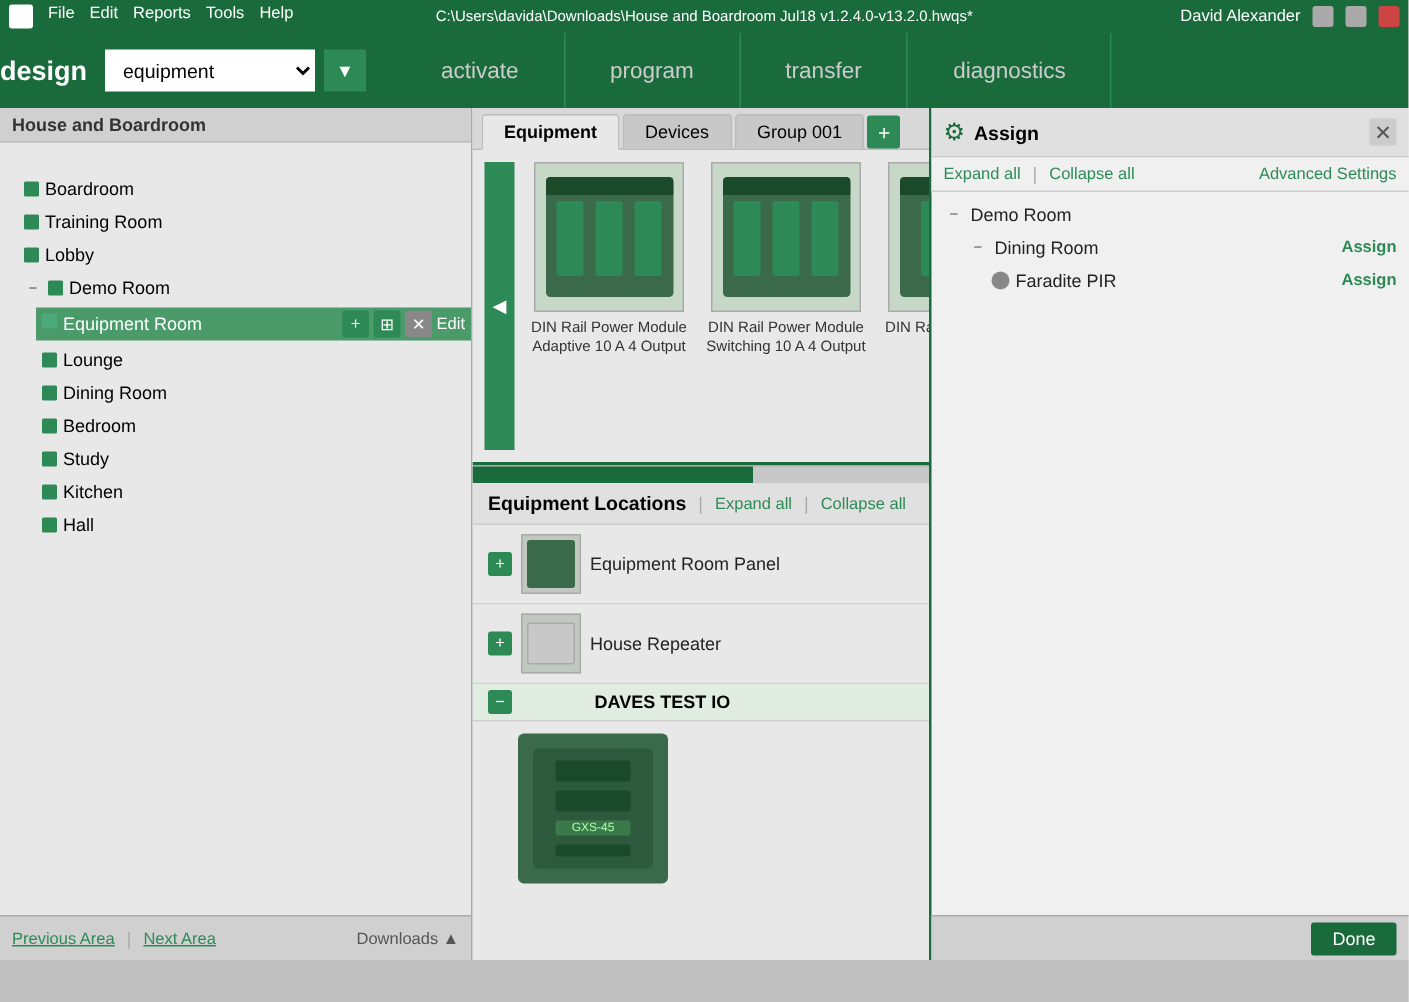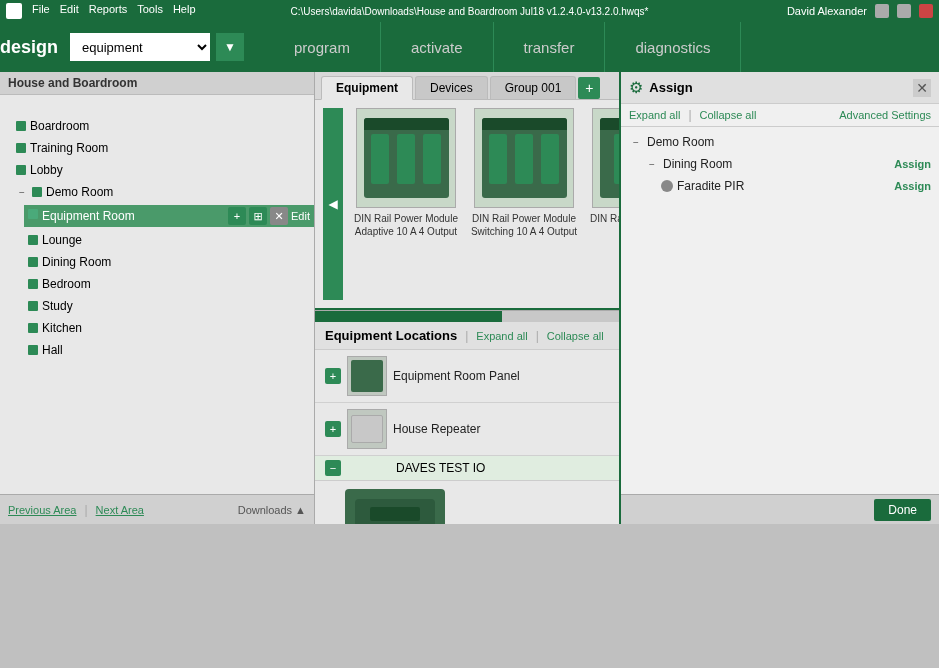--- a/index.html
+++ b/index.html
@@ -17,21 +17,21 @@
     
     #topnav { background: #1a6b3c; height: 50px; display: flex; align-items: center; padding: 0 0; gap: 0; }
     .design-area { display: flex; align-items: center; gap: 6px; }
     .design-label { color: white; font-size: 18px; font-weight: bold; margin-right: 6px; }
     .design-dropdown { background: white; border: none; height: 28px; padding: 0 8px; font-size: 13px; width: 140px; }
     .design-arrow { background: #2d8a56; color: white; height: 28px; width: 28px; display: flex; align-items: center; justify-content: center; font-size: 12px; }
     .nav-tabs { display: flex; height: 50px; margin-left: 20px; }
     .nav-tab { color: #ccc; font-size: 15px; padding: 0 30px; display: flex; align-items: center; border-right: 1px solid #2d8a56; cursor: pointer; }
 
     
-    #main { display: flex; height: 452px; }
+    #main { display: flex; height: 568px; }
 
     
     #left-panel { width: 315px; background: #e8e8e8; border-right: 1px solid #aaa; display: flex; flex-direction: column; overflow: hidden; }
     .area-title { background: #d0d0d0; padding: 4px 8px; font-weight: bold; font-size: 12px; color: #333; border-bottom: 1px solid #bbb; }
     .tree-container { flex: 1; overflow-y: auto; padding: 20px 0; }
     .tree-item { padding: 2px 0; cursor: pointer; }
     .tree-item-label { display: flex; align-items: center; padding: 2px 4px; gap: 4px; }
     .tree-item-label.selected { background: #4a9a6a; color: white; }
     .tree-icon { width: 12px; height: 12px; background: #2d8a56; border-radius: 1px; flex-shrink: 0; }
     .tree-icon.small { width: 10px; height: 10px; }
@@ -79,21 +79,21 @@
     .loc-item { border-bottom: 1px solid #d0d0d0; }
     .loc-item-header { display: flex; align-items: center; padding: 6px 10px; gap: 6px; background: #e8e8e8; }
     .loc-toggle { width: 16px; height: 16px; background: #2d8a56; color: white; border: none; display: flex; align-items: center; justify-content: center; font-size: 11px; cursor: pointer; border-radius: 2px; flex-shrink: 0; }
     .loc-item-img { width: 40px; height: 40px; background: #c0c8c0; border: 1px solid #aaa; display: flex; align-items: center; justify-content: center; flex-shrink: 0; }
     .loc-item-name { font-size: 12px; color: #222; flex: 1; }
     .loc-action-link { color: #2d8a56; font-size: 11px; cursor: pointer; }
     .loc-action-x { color: #cc0000; font-size: 13px; cursor: pointer; font-weight: bold; }
 
     
     .daves-row { background: #e0ede0; border-bottom: 1px solid #ccc; padding: 4px 10px; display: flex; align-items: center; gap: 8px; }
-    .daves-name { font-size: 12px; font-weight: normal; flex: 1; padding-left: 47px; }
+    .daves-name { font-size: 12px; font-weight: bold; flex: 1; padding-left: 47px; }
     .daves-actions { display: flex; align-items: center; gap: 6px; }
 
     
     .device-card-container { padding: 8px 10px 8px 30px; background: #e8e8e8; }
     .device-card { width: 100px; height: 100px; background: #3a6a4a; border-radius: 4px; display: flex; align-items: center; justify-content: center; position: relative; }
 
     
     #assign-panel { position: absolute; top: 0; right: 0; width: 320px; height: 100%; background: #f0f0f0; border-left: 2px solid #1a6b3c; display: flex; flex-direction: column; z-index: 10; }
     #assign-header { background: #e0e0e0; padding: 6px 8px; display: flex; align-items: center; gap: 6px; border-bottom: 1px solid #ccc; }
     .assign-gear { color: #1a6b3c; font-size: 16px; }
@@ -142,22 +142,22 @@
   <div class="design-area">
     <span class="design-label">design</span>
     <select class="design-dropdown">
       <option>equipment</option>
       <option>lighting</option>
       <option>audio</option>
     </select>
     <div class="design-arrow">▼</div>
   </div>
   <div class="nav-tabs">
+    <div class="nav-tab">activate</div>
     <div class="nav-tab">program</div>
-    <div class="nav-tab">activate</div>
     <div class="nav-tab">transfer</div>
     <div class="nav-tab">diagnostics</div>
   </div>
 </div>
 
 <div id="main">
 
   <div id="left-panel">
     <div class="area-title">House and Boardroom</div>
     <div class="tree-container">

